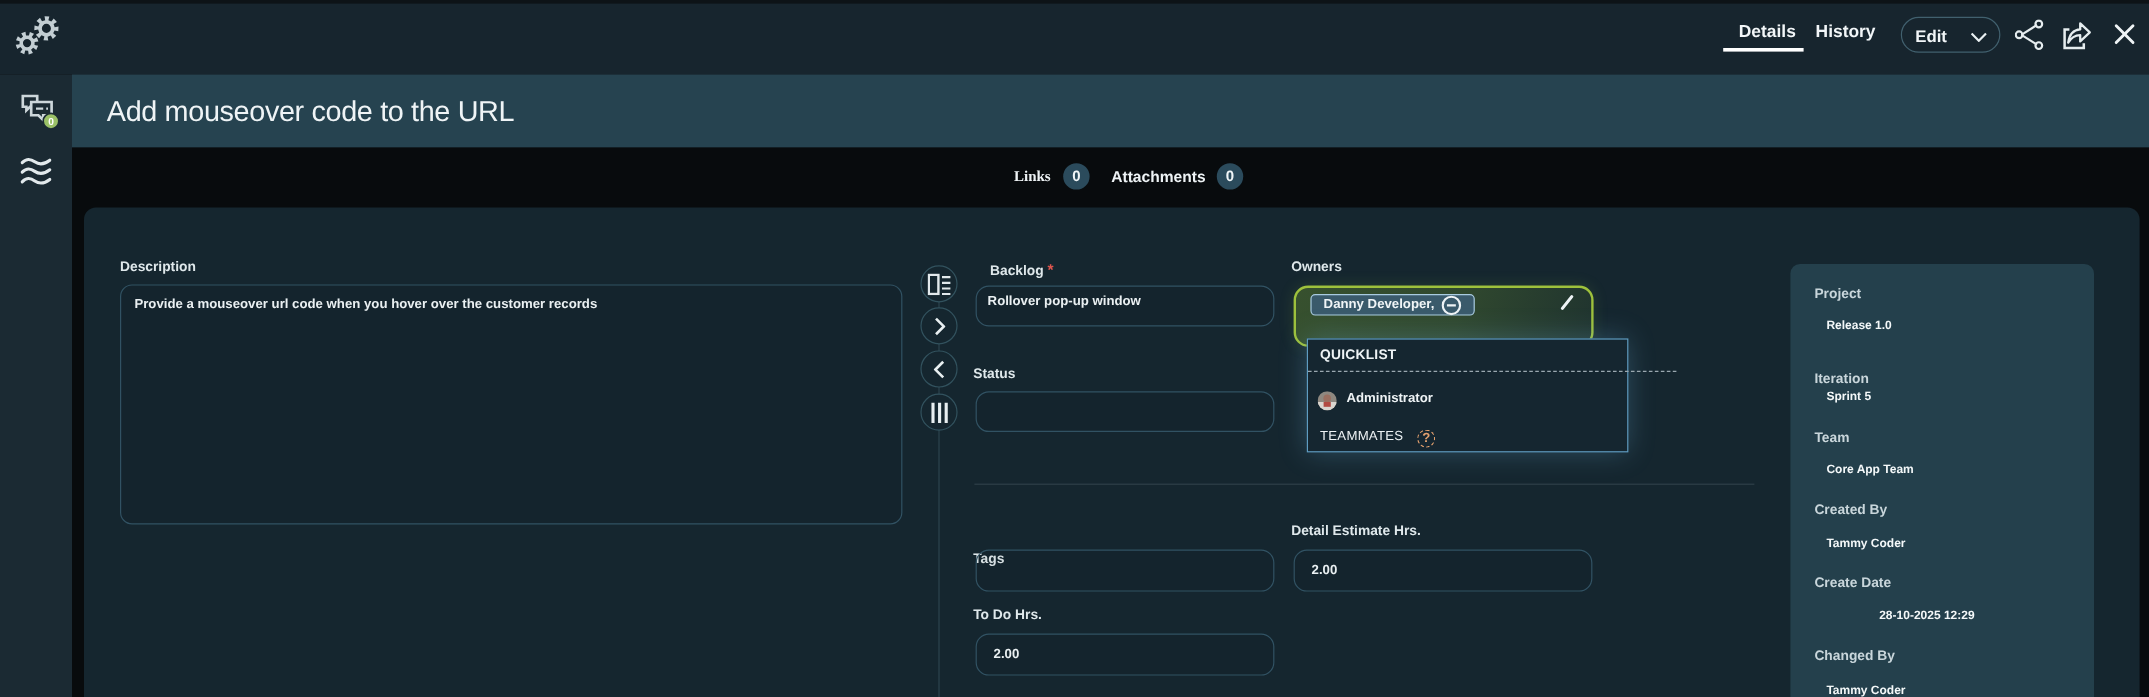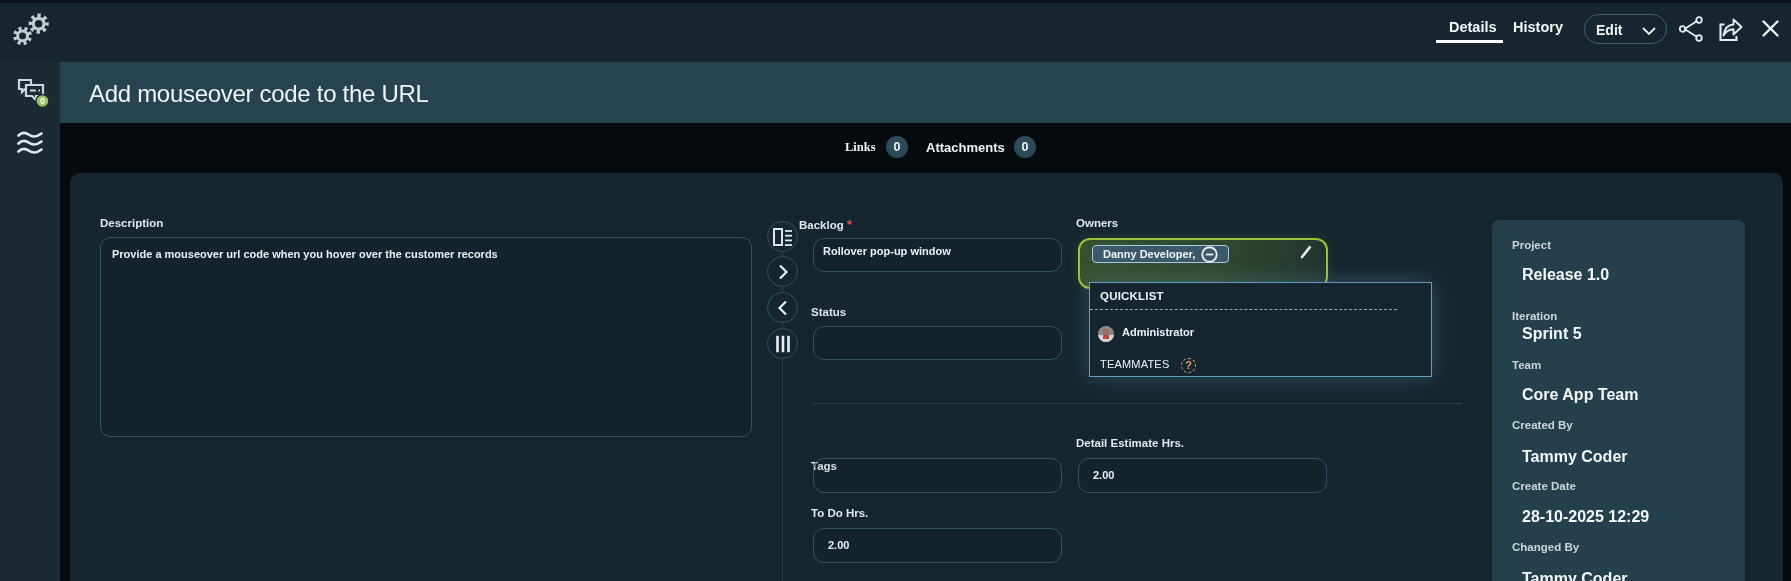--- a/index.html
+++ b/index.html
@@ -37,54 +37,54 @@
 #desc-label { left:100px; top:217px; }
 #desc-box { left:100px; top:237px; width:652px; height:200px; border-radius:10px; }
 #desc-box .val { left:11px; top:10px; font-size:11px; }
 
 
 #vline { left:782px; top:236px; width:1px; height:345px; background:#2b434e; }
 .circ { left:767px; width:31px; height:31px; border-radius:50%; border:1px solid #32525e; background:#15262f; }
 .circ svg { position:absolute; left:50%; top:50%; transform:translate(-50%,-50%); }
 
 
-#lbl-backlog { left:799px; top:217px; }
+#lbl-backlog { left:825px; top:217px; }
 .req { color:#e0564f; font-size:13px; }
 #in-backlog { left:813px; top:238px; width:249px; height:34px; }
 #in-backlog .val { left:9px; top:6px; }
 #lbl-status { left:811px; top:306px; }
 #in-status { left:813px; top:326px; width:249px; height:34px; }
 
 #lbl-owners { left:1076px; top:217px; }
 #owners-box { left:1078px; top:238px; width:250px; height:51px; border:2px solid #9ec13c; border-radius:12px; background:linear-gradient(105deg, rgba(110,150,45,0.38) 0%, rgba(110,150,45,0.30) 55%, rgba(110,150,45,0.12) 100%); box-shadow:0 0 12px rgba(150,195,70,0.15); }
 #chip { position:absolute; left:12px; top:5px; height:18px; border:1px solid #a9cbe0; border-radius:4px; background:#3a5a6b; font-size:11px; font-weight:700; color:#f0f5f7; padding:0 10px; display:flex; align-items:center; gap:6px; }
 #pencil { left:1300px; top:245px; }
 
 
-#dropdown { left:1089px; top:282px; width:343px; height:95px; background:#152630; border:1px solid #5f9dc2; box-shadow:0 0 22px rgba(110,175,215,0.30); }
+#dropdown { left:1089px; top:282px; width:268px; height:95px; background:#152630; border:1px solid #5f9dc2; box-shadow:0 0 22px rgba(110,175,215,0.30); }
 #dd-quicklist { left:10px; top:7px; position:absolute; font-size:11.5px; font-weight:700; letter-spacing:0.2px; color:#eef3f5; }
 #dd-dash { position:absolute; left:0px; top:26px; width:307px; border-top:1px dashed #9aa8b0; }
 
 #dd-admin { position:absolute; left:32px; top:43px; font-size:11px; font-weight:700; color:#eef3f5; }
 #dd-teammates { position:absolute; left:10px; top:75px; font-size:11px; font-weight:400; letter-spacing:0.2px; color:#eef3f5; }
 #dd-q { position:absolute; left:91px; top:75px; width:15px; height:15px; border-radius:50%; border:1.5px dashed #e2a06e; color:#e2a06e; font-size:11px; font-weight:700; text-align:center; line-height:13px; }
 
 #separator { left:812px; top:403px; width:650px; height:1px; background:#2e4049; }
 
 #lbl-tags { left:811px; top:460px; }
 #in-tags { left:813px; top:458px; width:249px; height:35px; }
 #lbl-detail { left:1076px; top:437px; }
 #in-detail { left:1078px; top:458px; width:249px; height:35px; }
 #lbl-todo { left:811px; top:507px; }
 #in-todo { left:813px; top:528px; width:249px; height:35px; }
 
 
 #rightpanel { left:1492px; top:220px; width:253px; height:375px; background:#24404c; border-radius:8px; }
 .rp-label { position:absolute; left:20px; font-size:11.5px; font-weight:700; color:#c9d6db; }
-.rp-val { position:absolute; left:30px; font-size:16px; font-weight:700; color:#f4f8f9;text-align:right; }
+.rp-val { position:absolute; left:30px; font-size:10px; font-weight:700; color:#f4f8f9;text-align:right; }
 
 svg { display:block; }
 </style>
 </head>
 <body>
 <div class="abs" id="header"></div>
 <div class="abs" style="left:0;top:0;width:1791px;height:3px;background:#0d1317;"></div>
 <div class="abs" id="sidebar"></div>
 <div class="abs" id="tk">TK-01085</div>
 
@@ -246,16 +246,16 @@
 <div class="abs" id="rightpanel">
   <div class="rp-label" style="top:19px;">Project</div>
   <div class="rp-val" style="top:46px;">Release 1.0</div>
   <div class="rp-label" style="top:90px;">Iteration</div>
   <div class="rp-val" style="top:105px;">Sprint 5</div>
   <div class="rp-label" style="top:139px;">Team</div>
   <div class="rp-val" style="top:166px;">Core App Team</div>
   <div class="rp-label" style="top:199px;">Created By</div>
   <div class="rp-val" style="top:228px;">Tammy Coder</div>
   <div class="rp-label" style="top:260px;">Create Date</div>
-  <div class="rp-val" style="top:288px;">28-10-2025 12:29</div>
+  <div class="rp-val" style="top:288px;margin-left:44px;">28-10-2025 12:29</div>
   <div class="rp-label" style="top:321px;">Changed By</div>
   <div class="rp-val" style="top:350px;">Tammy Coder</div>
 </div>
 
 </body></html>

